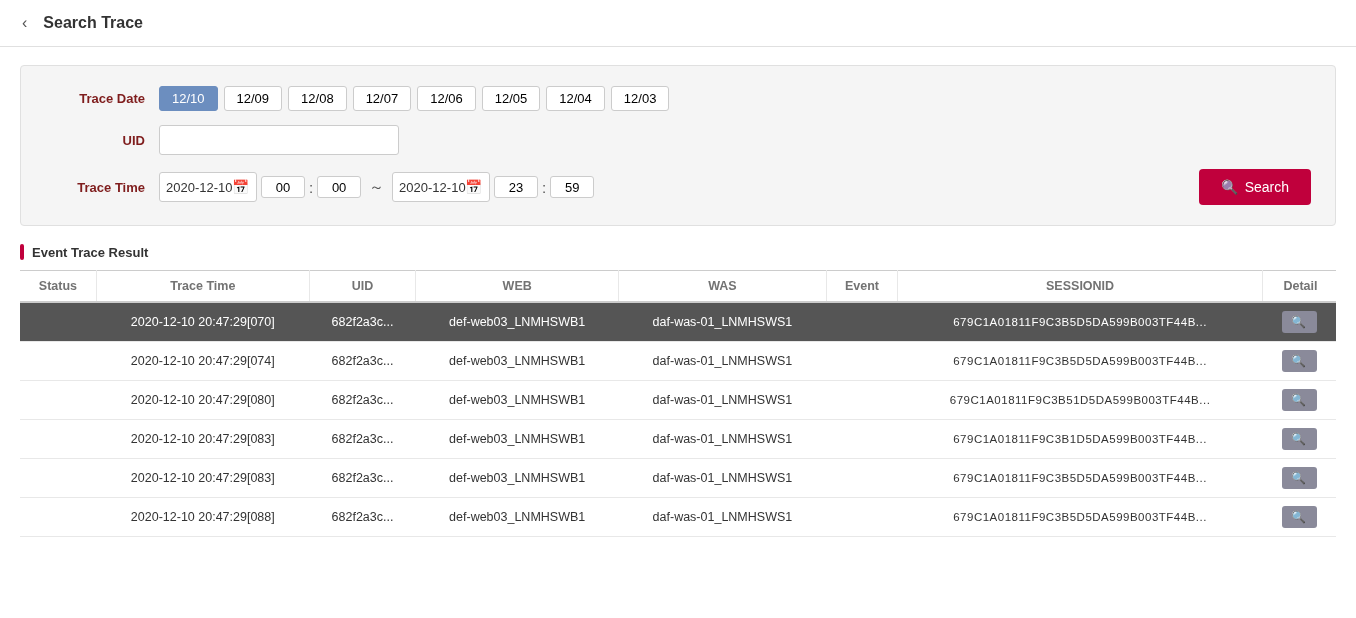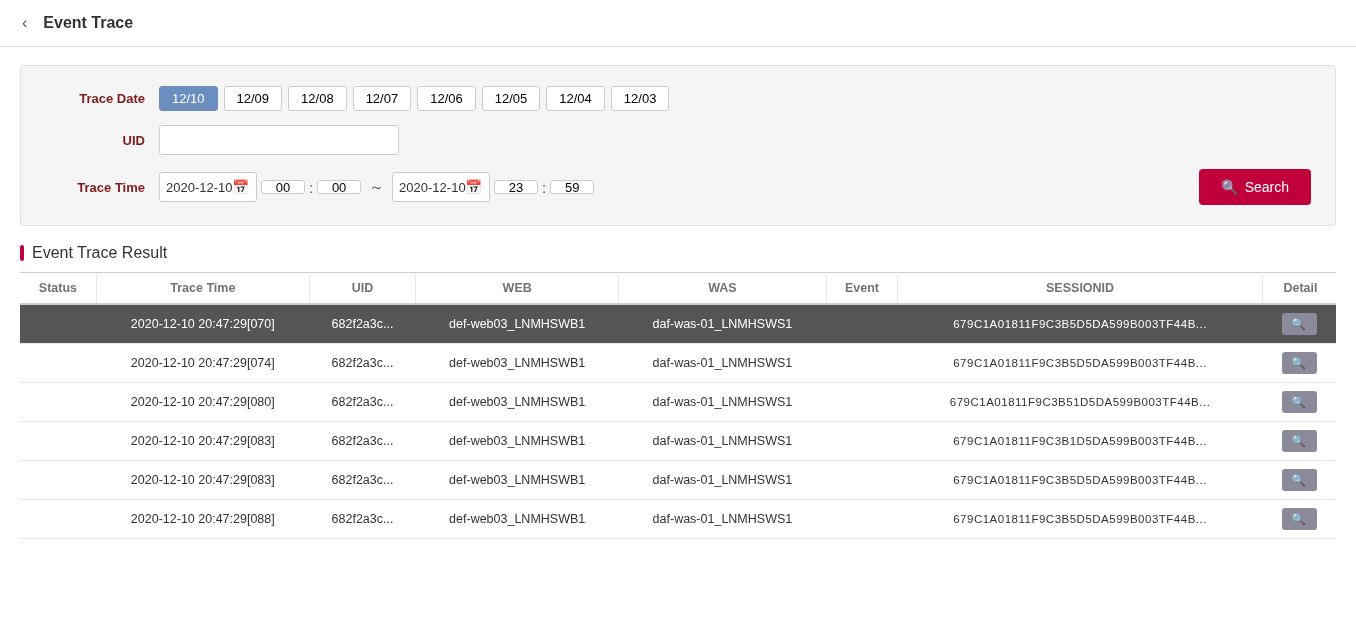--- a/index.html
+++ b/index.html
@@ -99,21 +99,21 @@
       font-size: 13px;
       color: #333;
     }
     .cal-icon {
       color: #3c6bc4;
       font-size: 14px;
       cursor: pointer;
     }
     .time-input {
       width: 44px;
-      height: 14px;
+      height: 22px;
       border: 1px solid #ccc;
       border-radius: 3px;
       text-align: center;
       font-size: 13px;
     }
     .time-sep { font-size: 15px; color: #555; }
     .tilde { font-size: 15px; margin: 0 4px; color: #555; }
 
     .search-btn {
       background: #c0003c;
@@ -140,22 +140,22 @@
       gap: 8px;
       margin-bottom: 10px;
     }
     .result-bar {
       width: 4px;
       height: 16px;
       background: #c0003c;
       border-radius: 2px;
     }
     .result-title {
-      font-size: 16px;
-      font-weight: 400;
+      font-size: 13px;
+      font-weight: 700;
       color: #333;
     }
 
     .data-table {
       width: 100%;
       border-collapse: collapse;
       font-size: 12.5px;
     }
     .data-table thead tr {
       background: #fff;
@@ -205,21 +205,21 @@
 
     .filter-row.time-row {
       position: relative;
     }
   </style>
 </head>
 <body>
 
 <div class="page-header">
   <button class="back-btn">‹</button>
-  <span class="page-title">Event Trace</span>
+  <span class="page-title">Search Trace</span>
 </div>
 
 <div class="filter-panel">
 
   <div class="filter-row">
     <span class="filter-label">Trace Date</span>
     <div class="date-tabs" id="date-tabs">
         <button class="date-tab active">12/10</button>
         <button class="date-tab">12/09</button>
         <button class="date-tab">12/08</button>

